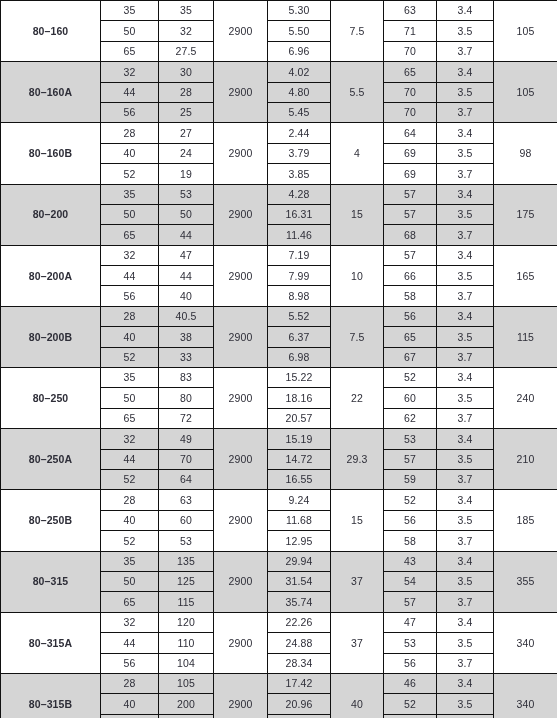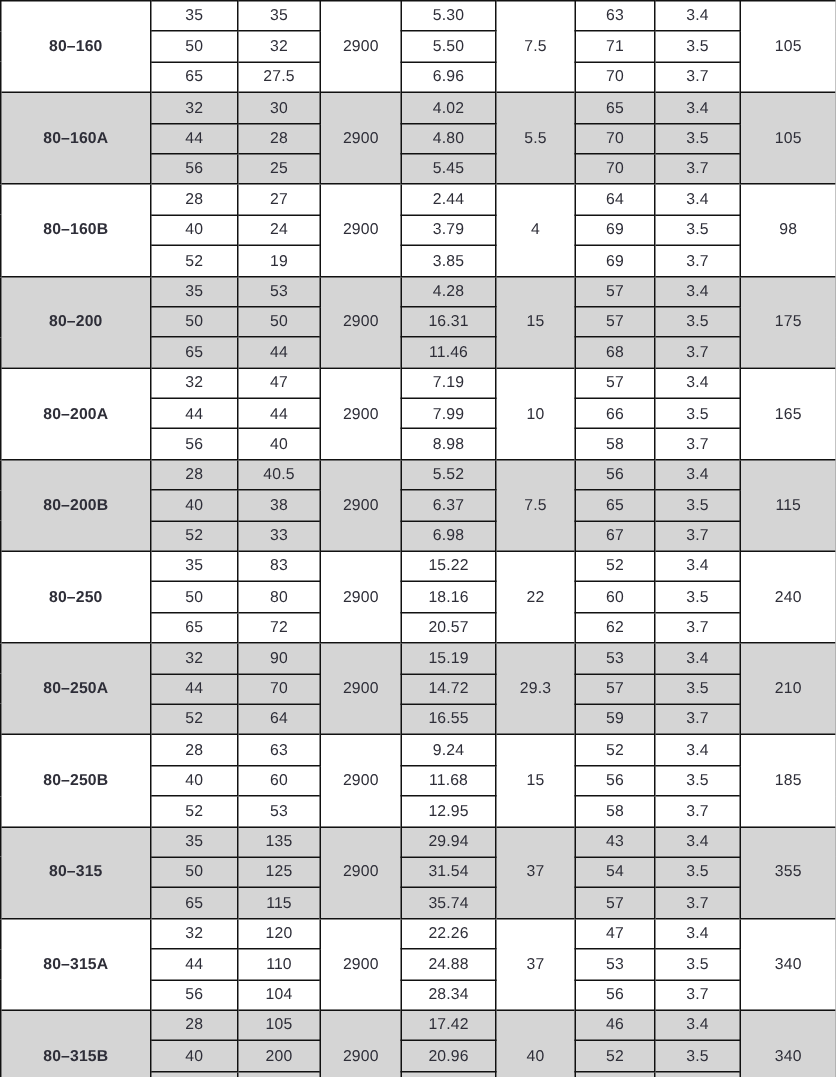--- a/index.html
+++ b/index.html
@@ -278,21 +278,21 @@
       <tr class="plain grp-last">
         <td class="bx bx-bot">65</td>
         <td class="bx bx-bot">72</td>
         <td class="bx bx-bot">20.57</td>
         <td class="bx bx-bot">62</td>
         <td class="bx bx-bot">3.7</td>
       </tr>
       <tr class="shade grp-first">
         <td class="model" rowspan="3">80–250A</td>
         <td class="bx bx-top">32</td>
-        <td class="bx bx-top">90</td>
+        <td class="bx bx-top">49</td>
         <td class="speed" rowspan="3">2900</td>
         <td class="bx bx-top">15.19</td>
         <td class="power-merge" rowspan="3">29.3</td>
         <td class="bx bx-top">53</td>
         <td class="bx bx-top">3.4</td>
         <td class="mass" rowspan="3">210</td>
       </tr>
       <tr class="shade">
         <td class="bx bx-mid">44</td>
         <td class="bx bx-mid">70</td>

